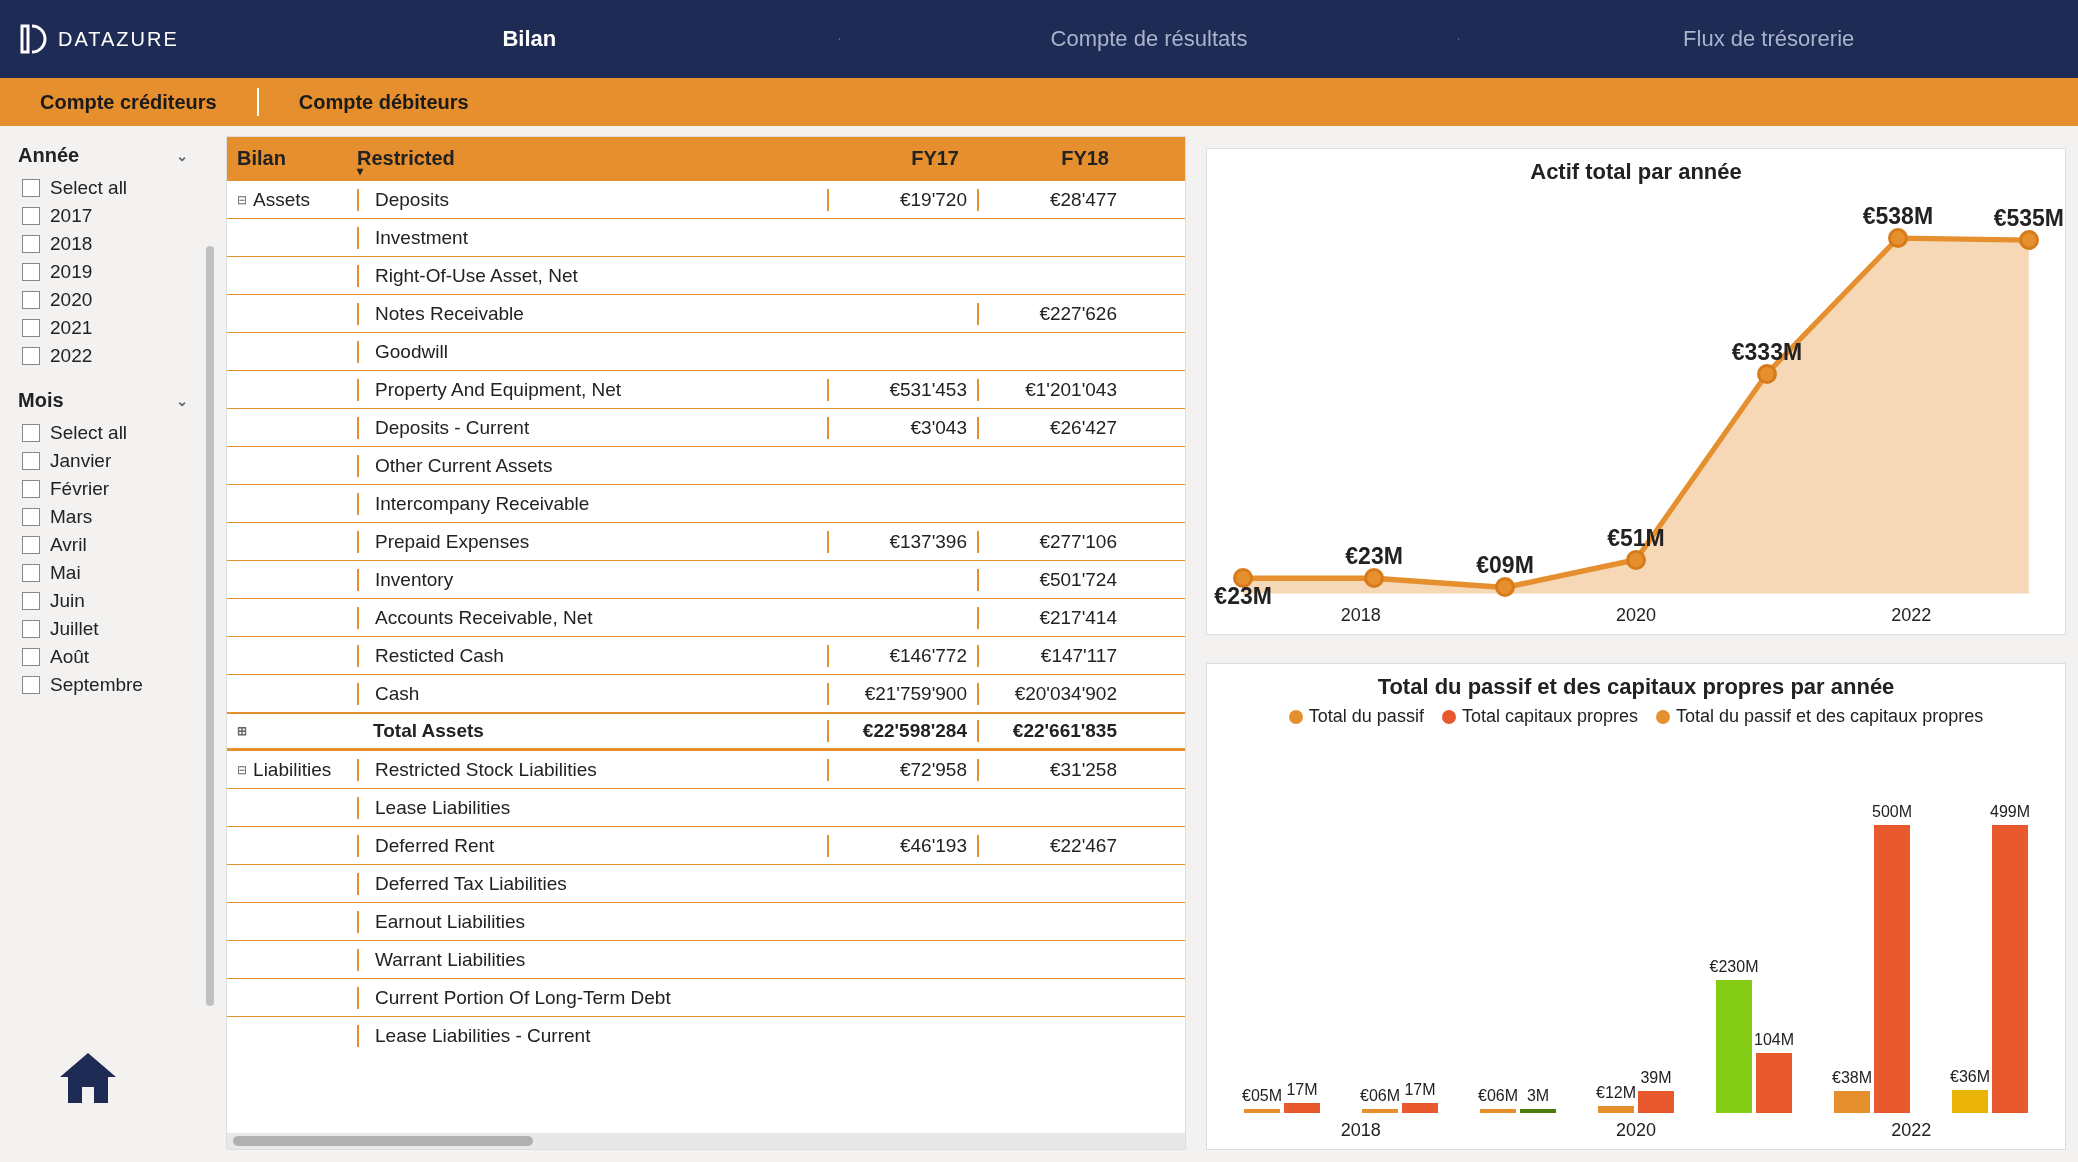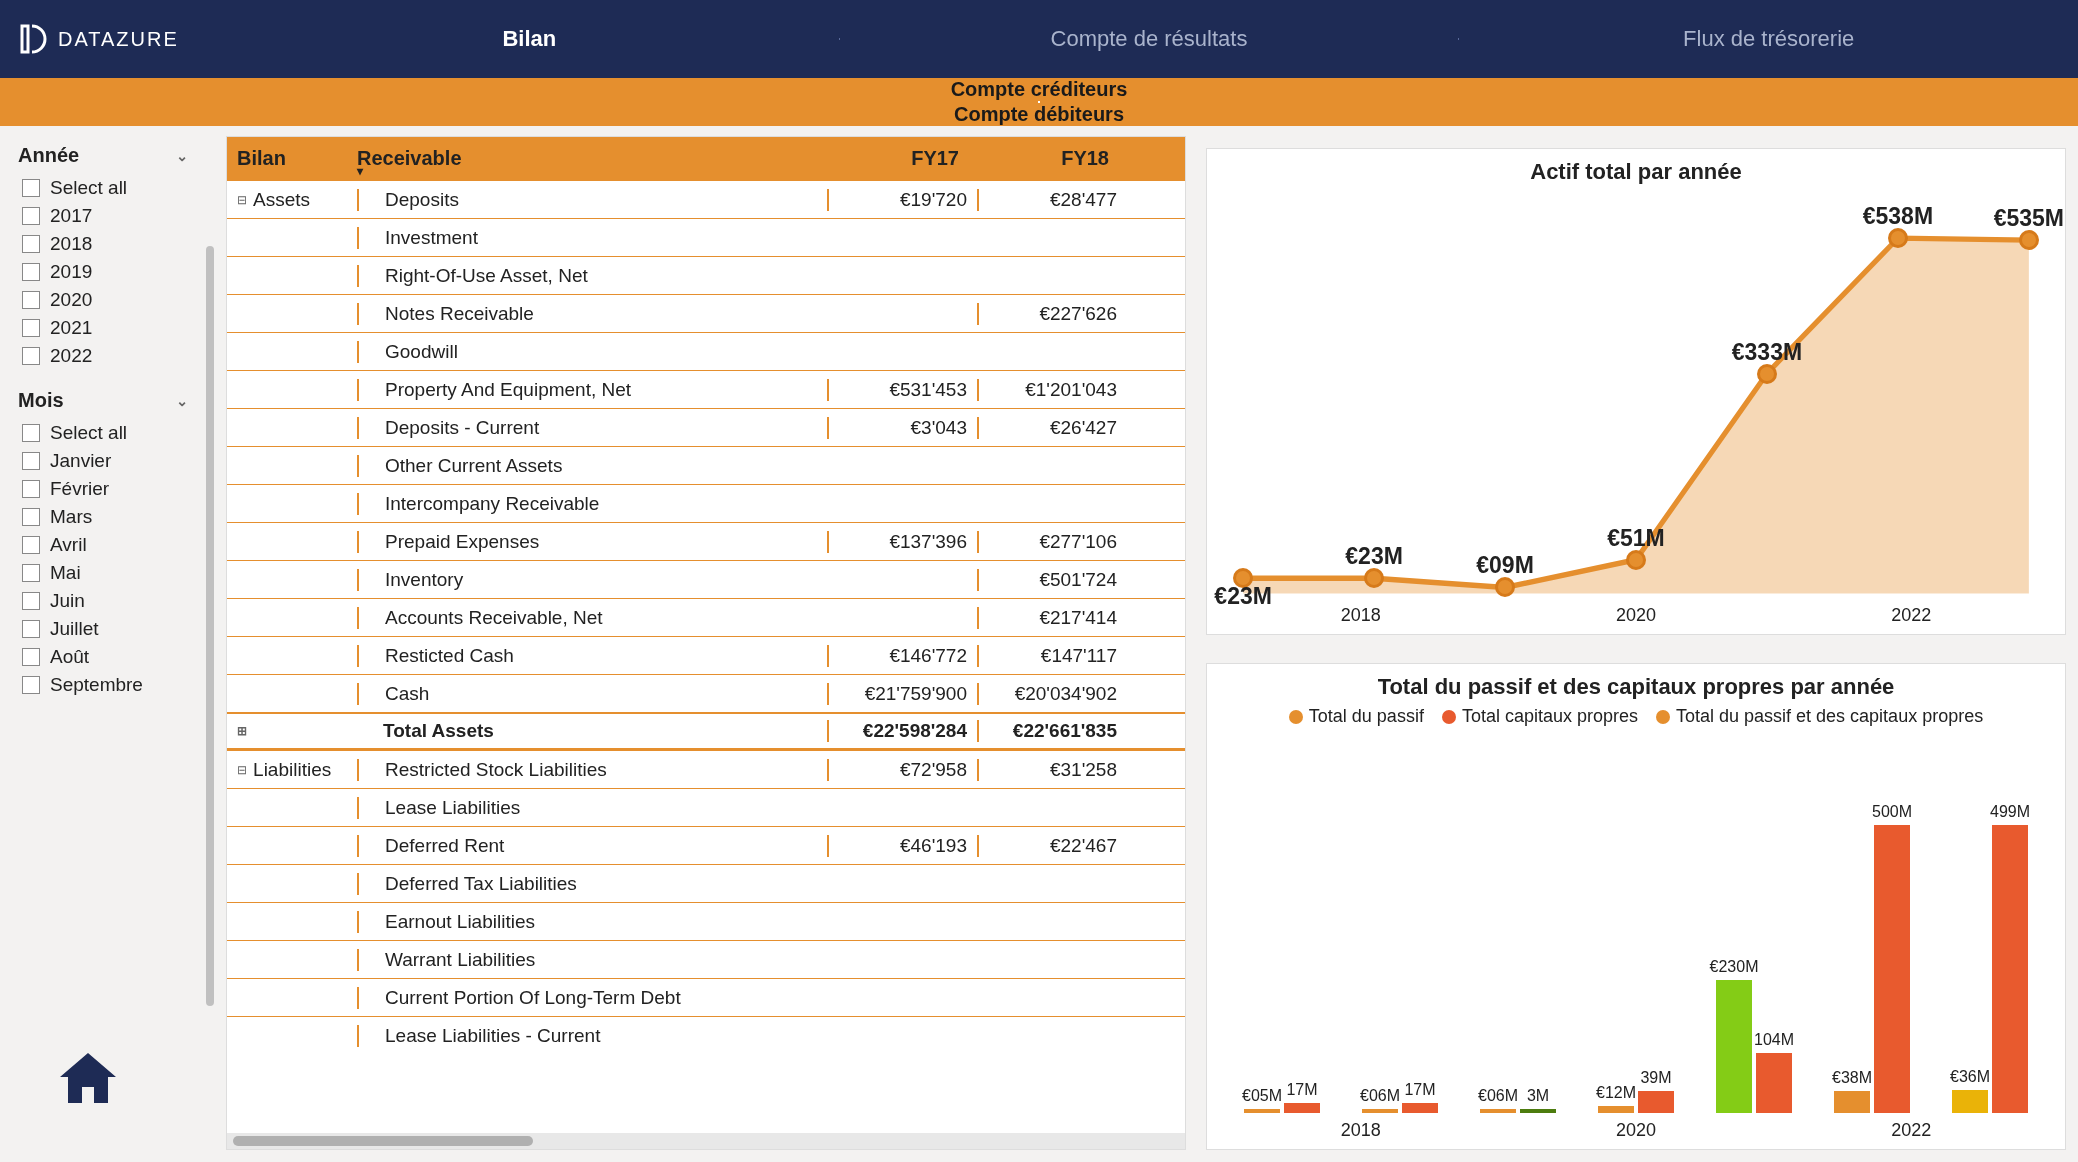--- a/index.html
+++ b/index.html
@@ -10,21 +10,21 @@
 
 .topnav { background: #1e2b55; color: #fff; display: flex; align-items: center; height: 78px; }
 .logo { width: 220px; display: flex; align-items: center; padding-left: 18px; font-size: 20px; font-weight: 300; letter-spacing: 2px; color: #fff; }
 .logo svg { margin-right: 6px; }
 .tabs-top { flex: 1; display: flex; align-items: stretch; }
 .tabs-top .tab { flex: 1; display: flex; align-items: center; justify-content: center; font-size: 22px; color: #a9b3cc; cursor: pointer; position: relative; }
 .tabs-top .tab.active { color: #fff; font-weight: 700; }
 .tabs-top .sep { width: 1px; background: #5a6a9a; margin: 12px 0; }
 
 
-.subnav { background: #e58f2e; height: 48px; display: flex; align-items: center; flex-direction: column; }
+.subnav { background: #e58f2e; height: 48px; display: flex; align-items: center; }
 .subnav .subtab { padding: 0 40px; font-size: 20px; font-weight: 700; color: #1a1a1a; cursor: pointer; }
 .subnav .vsep { width: 2px; height: 28px; background: #fff; }
 
 
 .main { flex: 1; display: flex; overflow: hidden; }
 .sidebar { width: 220px; background: #f3f2f1; padding: 18px 8px 24px 18px; position: relative; display: flex; flex-direction: column; }
 .filters { flex: 1; overflow-y: auto; }
 .filter-group { margin-bottom: 22px; }
 .filter-header { display: flex; align-items: center; justify-content: space-between; font-size: 20px; font-weight: 700; margin-bottom: 10px; padding-right: 24px; cursor: pointer; }
 .chev { font-size: 14px; color: #666; }
@@ -37,21 +37,21 @@
 .content { flex: 1; display: flex; gap: 20px; padding: 10px 12px 12px 6px; overflow: hidden; }
 .table-wrap { flex: 0 0 960px; background: #fff; border: 1px solid #ddd; display: flex; flex-direction: column; overflow: hidden; position: relative; }
 .thead { background: #e58f2e; display: flex; font-weight: 700; font-size: 20px; padding: 10px 0; }
 .thead .c-bilan { width: 130px; padding-left: 10px; }
 .thead .c-desc { width: 470px; position: relative; }
 .thead .c-desc::after { content: "▾"; position: absolute; left: 0; bottom: -8px; font-size: 12px; }
 .thead .c-fy { width: 150px; text-align: right; padding-right: 18px; }
 .tbody { flex: 1; overflow: auto; }
 .row { display: flex; border-top: 1px solid #e58f2e; font-size: 19px; min-height: 38px; align-items: center; }
 .row .c-group { width: 130px; padding-left: 10px; display: flex; align-items: center; gap: 6px; }
-.row .c-desc { width: 470px; padding-left: 26px; border-left: 2px solid #e58f2e; }
+.row .c-desc { width: 470px; padding-left: 16px; border-left: 2px solid #e58f2e; }
 .row .c-fy { width: 150px; text-align: right; padding-right: 10px; border-left: 2px solid #e58f2e; }
 .row.total { font-weight: 700; border-top: 2px solid #e58f2e; border-bottom: 2px solid #e58f2e; }
 .row.total .c-desc { border-left: none; }
 .exp-icon { font-size: 12px; color: #666; cursor: pointer; }
 .hscroll { height: 16px; background: #e8e8e8; position: relative; }
 .hscroll-thumb { position: absolute; left: 6px; top: 3px; width: 300px; height: 10px; background: #b0b0b0; border-radius: 5px; }
 
 
 .charts { flex: 1; display: flex; flex-direction: column; gap: 16px; overflow: hidden; }
 .chart-card { background: #fff; border: 1px solid #ddd; padding: 10px 16px 8px; flex: 1; display: flex; flex-direction: column; position: relative; margin-top: 12px; }
@@ -201,21 +201,21 @@
             <path d="M30 2 L58 26 H50 V52 H36 V36 H24 V52 H10 V26 H2 Z"></path>
           </svg>
       </div>
     </div>
 
     <div class="content">
 
       <div class="table-wrap">
         <div class="thead">
           <div class="c-bilan">Bilan</div>
-          <div class="c-desc">Receivable</div>
+          <div class="c-desc">Restricted</div>
           <div class="c-fy">FY17</div>
           <div class="c-fy">FY18</div>
         </div>
         <div class="tbody" id="tbody">
             <div class="row">
       <div class="c-group">
                 <span class="exp-icon">⊟</span>
                 <span>Assets</span>
               </div>
       <div class="c-desc">Deposits</div>

